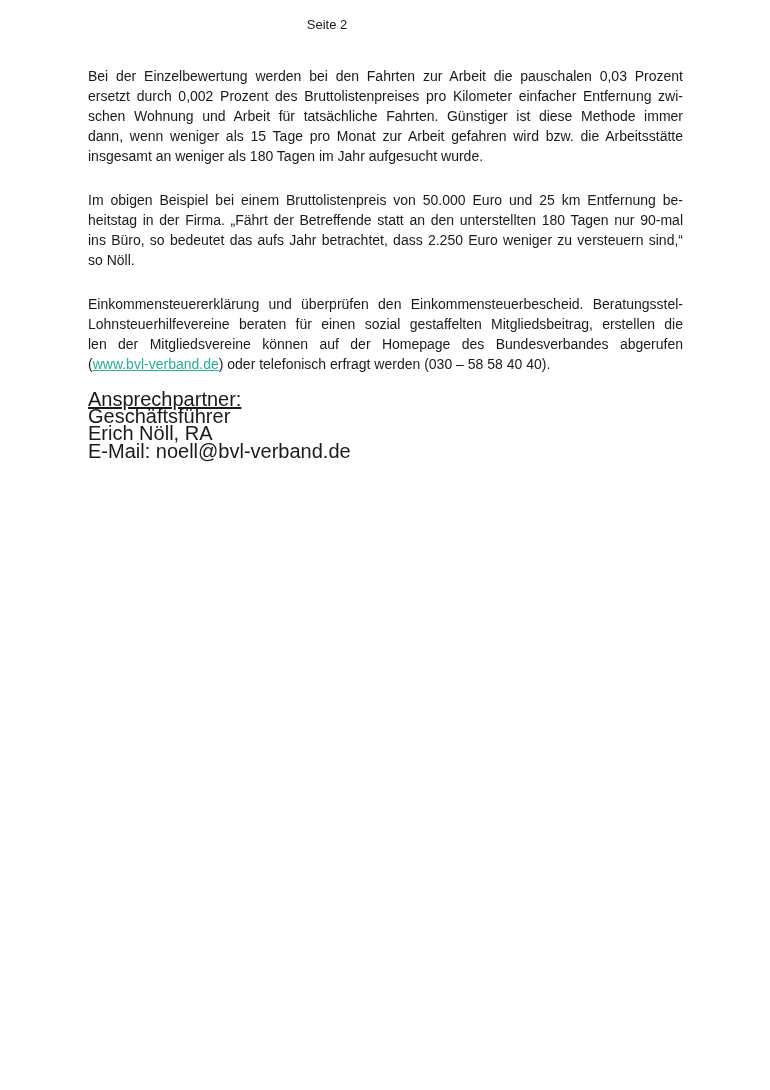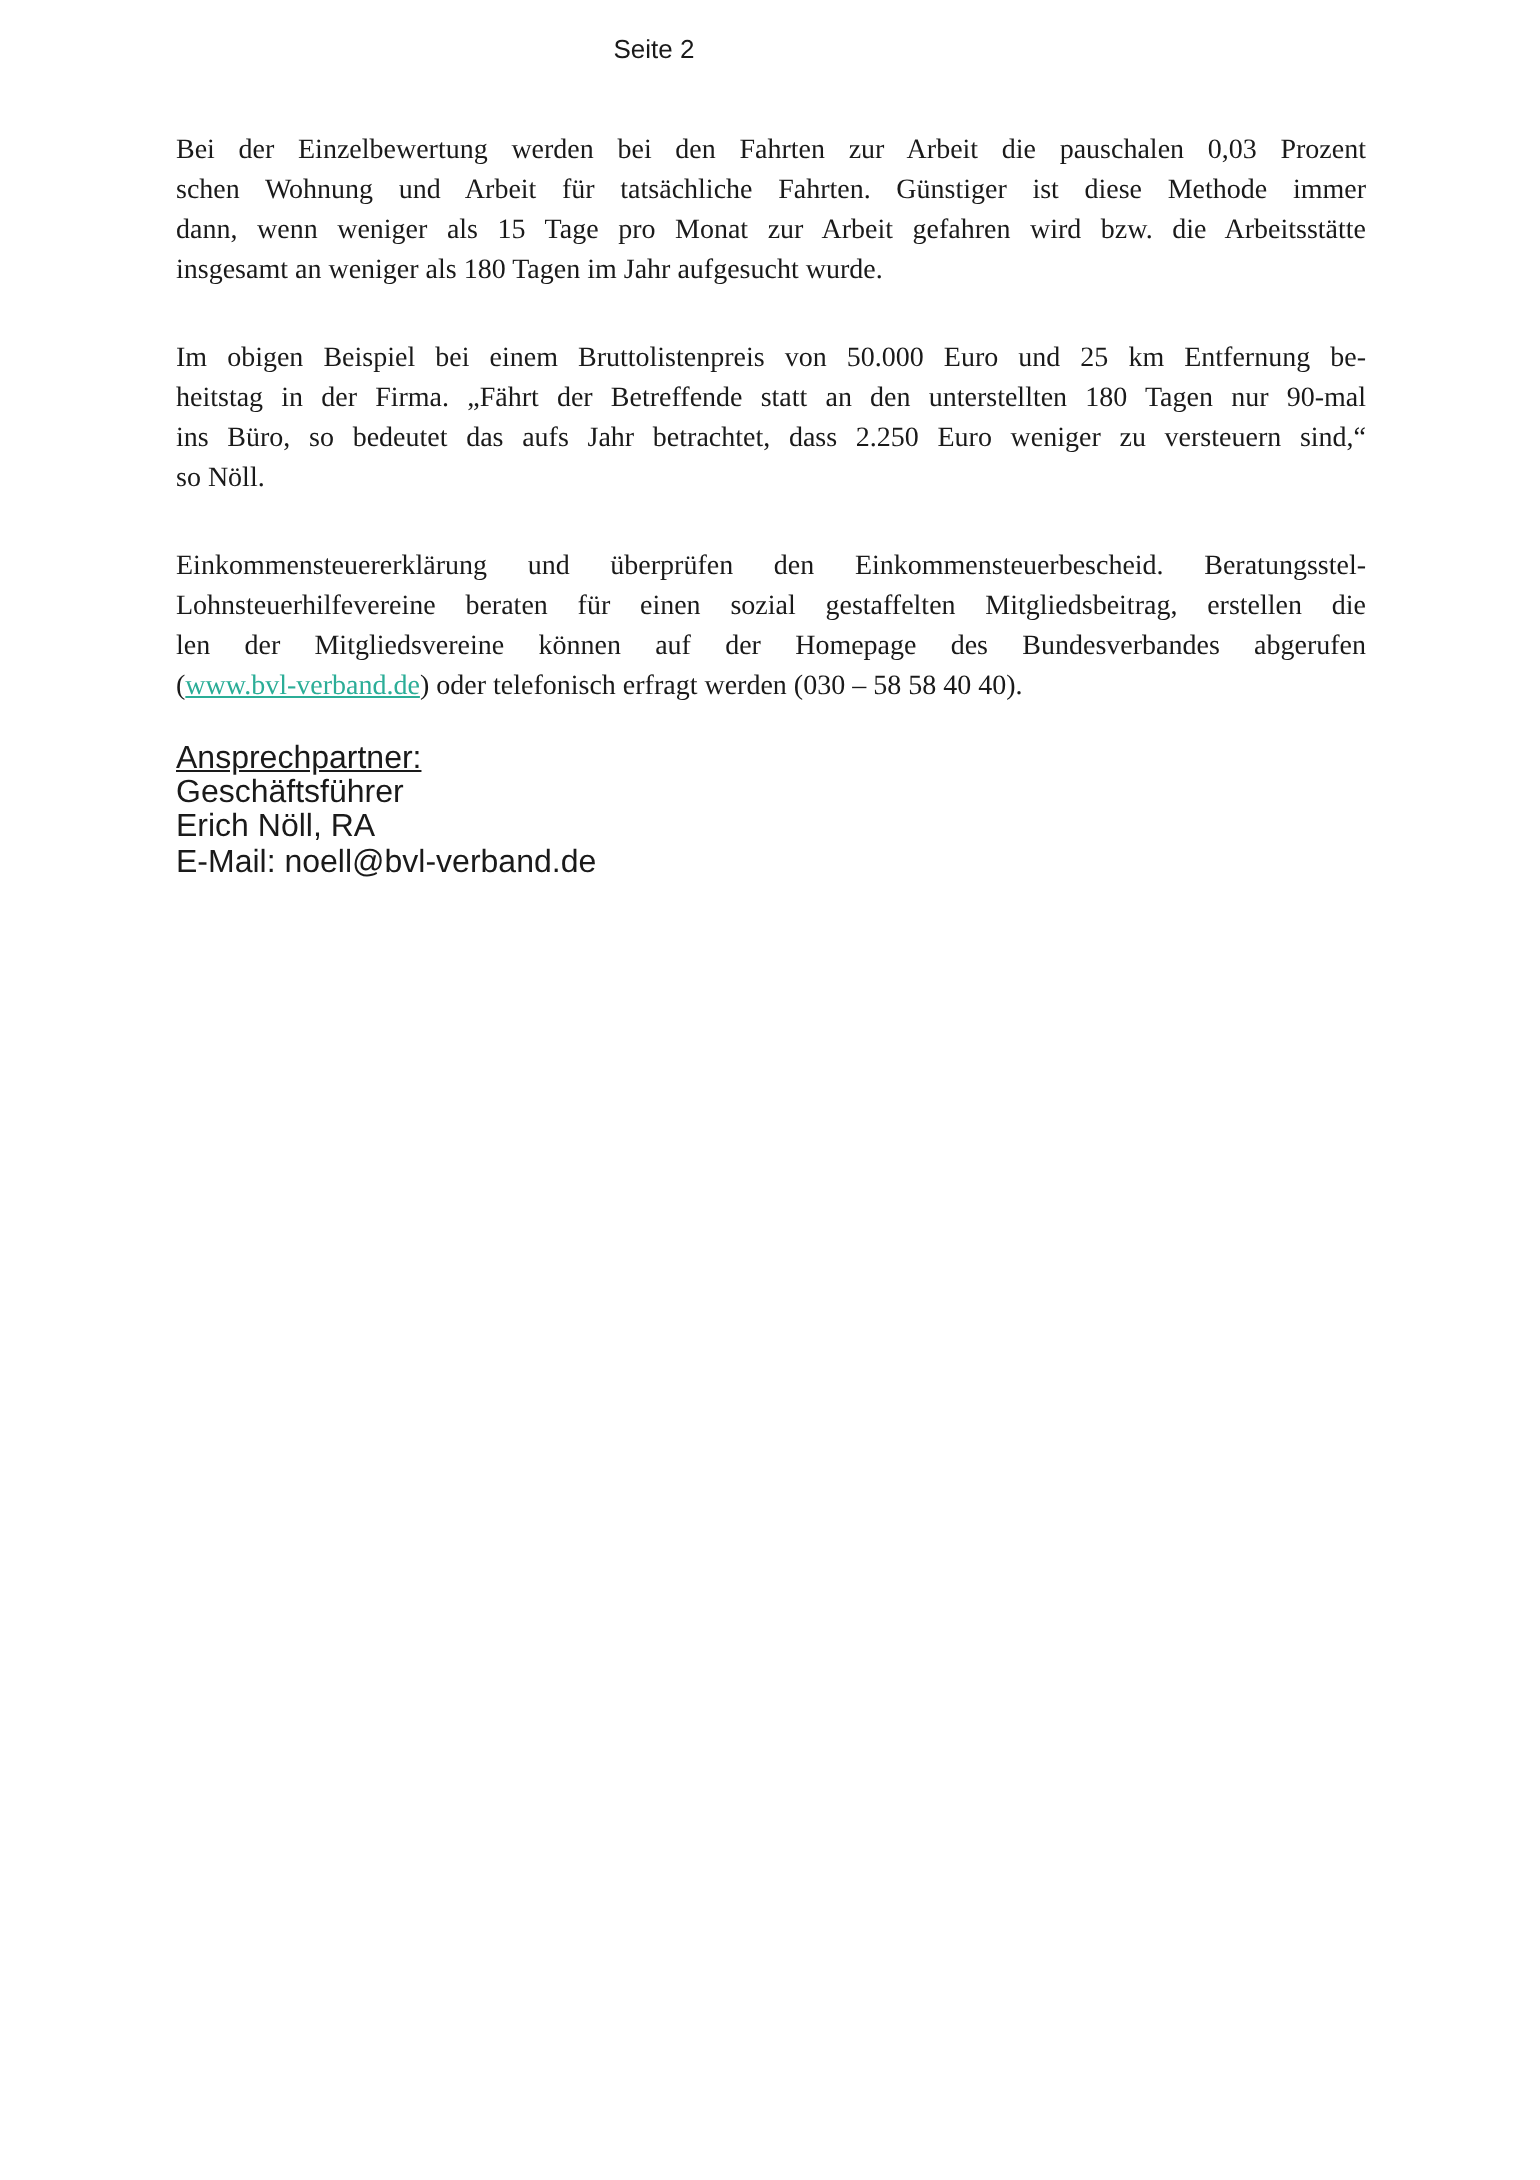--- a/index.html
+++ b/index.html
@@ -28,52 +28,52 @@
     top: 66px;
     width: 595px;
     font-size: 14px;
   }
   .para { margin: 0 0 24px 0; }
   .para .line {
     line-height: 20px;
     text-align: justify;
     text-align-last: justify;
     white-space: normal;
-    font-family: Liberation Serif, serif;
   }
   .para .line.last {
     text-align: center;
     text-align-last: left;
   }
   .para:last-of-type { margin-bottom: 17px; }
   a.link {
     color: var(--link-color, #2BAD97);
     text-decoration: underline;
     cursor: pointer;
   }
-  .contact { font-size: 16px; }
+  .contact { font-size: 20px; }
   .contact-heading {
     line-height: 17px;
     text-decoration: underline;
   }
   .contact .cline { line-height: 17.3px; }
 </style>
 </head>
 <body>
 
 <div class="page">
 
   <header class="page-header">
     <span>Seite 2</span>
   </header>
 
   <main class="content">
     <div>
         <div class="para">
           <div class="line">Bei der Einzelbewertung werden bei den Fahrten zur Arbeit die pauschalen 0,03 Prozent</div>
+          <div class="line">ersetzt durch 0,002 Prozent des Bruttolistenpreises pro Kilometer einfacher Entfernung zwi-</div>
           <div class="line">schen Wohnung und Arbeit für tatsächliche Fahrten. Günstiger ist diese Methode immer</div>
           <div class="line">dann, wenn weniger als 15 Tage pro Monat zur Arbeit gefahren wird bzw. die Arbeitsstätte</div>
           <div class="line last">insgesamt an weniger als 180 Tagen im Jahr aufgesucht wurde.</div>
         </div>
         <div class="para">
           <div class="line">Im obigen Beispiel bei einem Bruttolistenpreis von 50.000 Euro und 25 km Entfernung be-</div>
           <div class="line">heitstag in der Firma. „Fährt der Betreffende statt an den unterstellten 180 Tagen nur 90-mal</div>
           <div class="line">ins Büro, so bedeutet das aufs Jahr betrachtet, dass 2.250 Euro weniger zu versteuern sind,“</div>
           <div class="line last">so Nöll.</div>
         </div>

